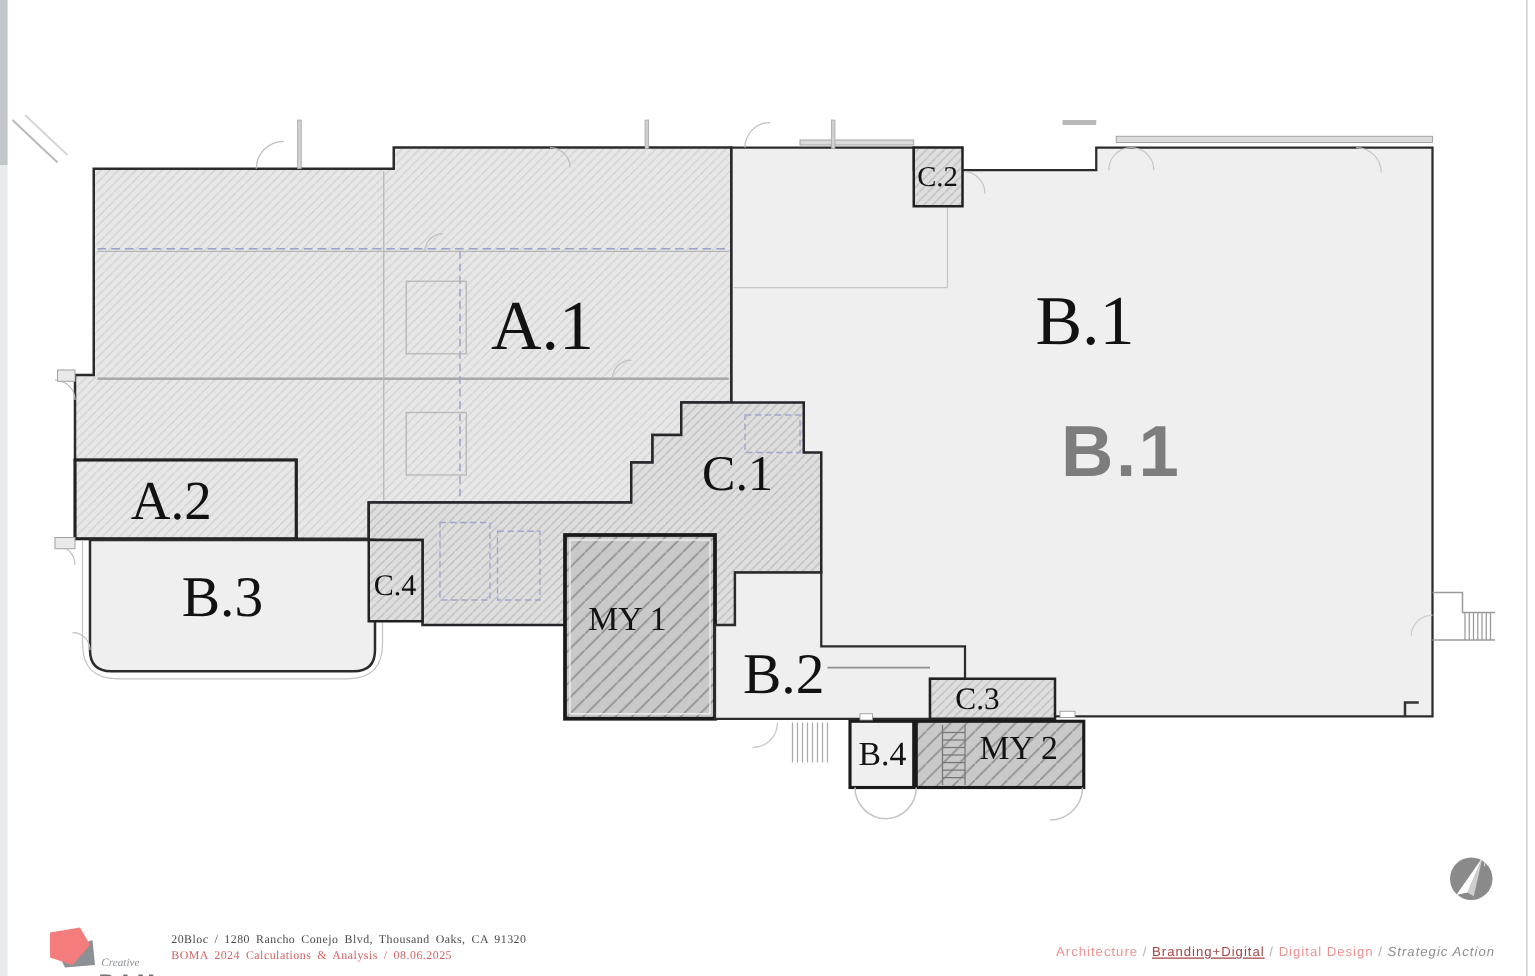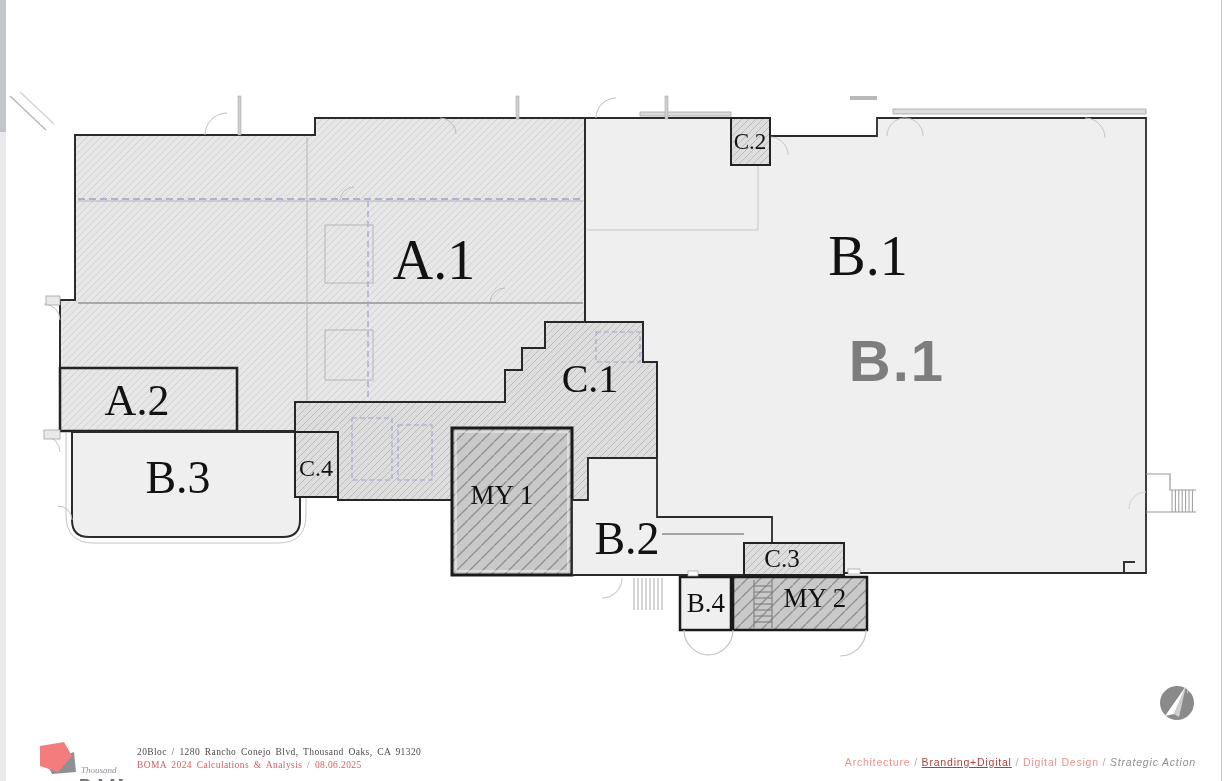--- a/index.html
+++ b/index.html
@@ -172,21 +172,21 @@
       <path d="M1186,686 L1190,681" stroke="#ffffff" stroke-width="1"></path>
       <text x="1187" y="693" font-size="7" fill="#ffffff" font-style="italic">N</text>
     </g>
   </svg>
 
   <svg id="brand-logo" width="44" height="36" viewBox="0 0 44 36">
     <polygon points="10,22 38,12 40,32 16,34" fill="#8d9094"></polygon>
     <polygon points="4,6 28,2 36,16 22,32 4,26" fill="#f47c7c"></polygon>
   </svg>
   <div id="brand-name">BAM</div>
-  <div id="brand-tag">Thousand</div>
+  <div id="brand-tag">Creative</div>
   <div id="addr1">20Bloc / 1280 Rancho Conejo Blvd, Thousand Oaks, CA 91320</div>
   <div id="addr2">BOMA 2024 Calculations &amp; Analysis / 08.06.2025</div>
 
   <div id="services">
     <span class="svc-pink">Architecture</span>
     <span class="sep">/</span>
     <span class="svc-red">Branding+Digital</span>
     <span class="sep">/</span>
     <span class="svc-pink">Digital Design</span>
     <span class="sep">/</span>

